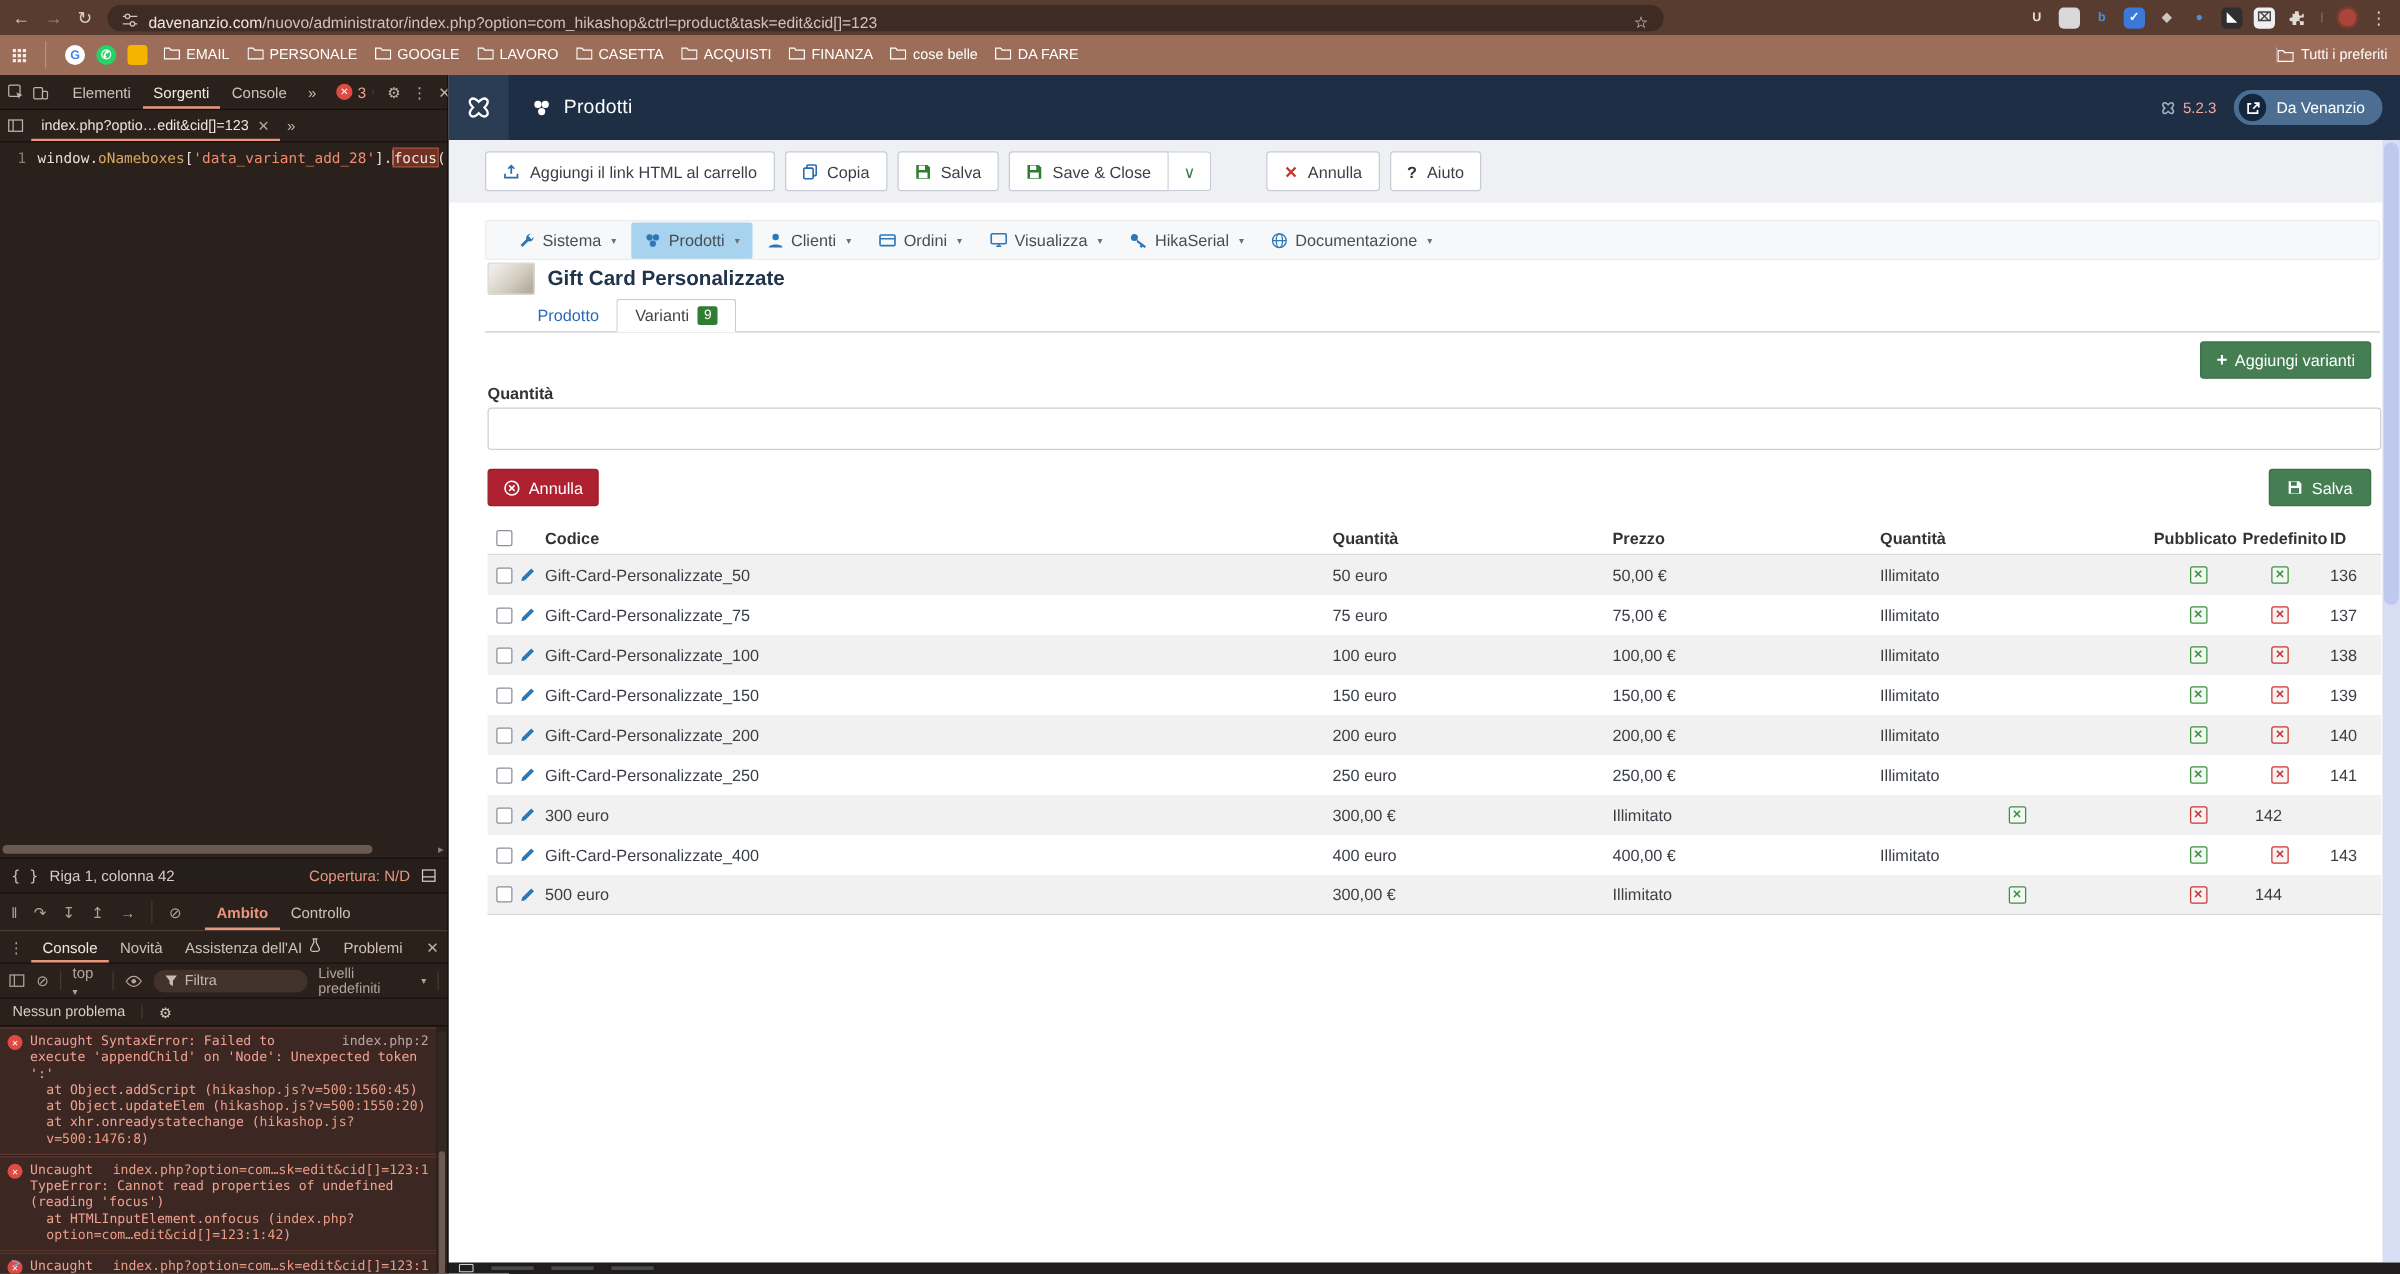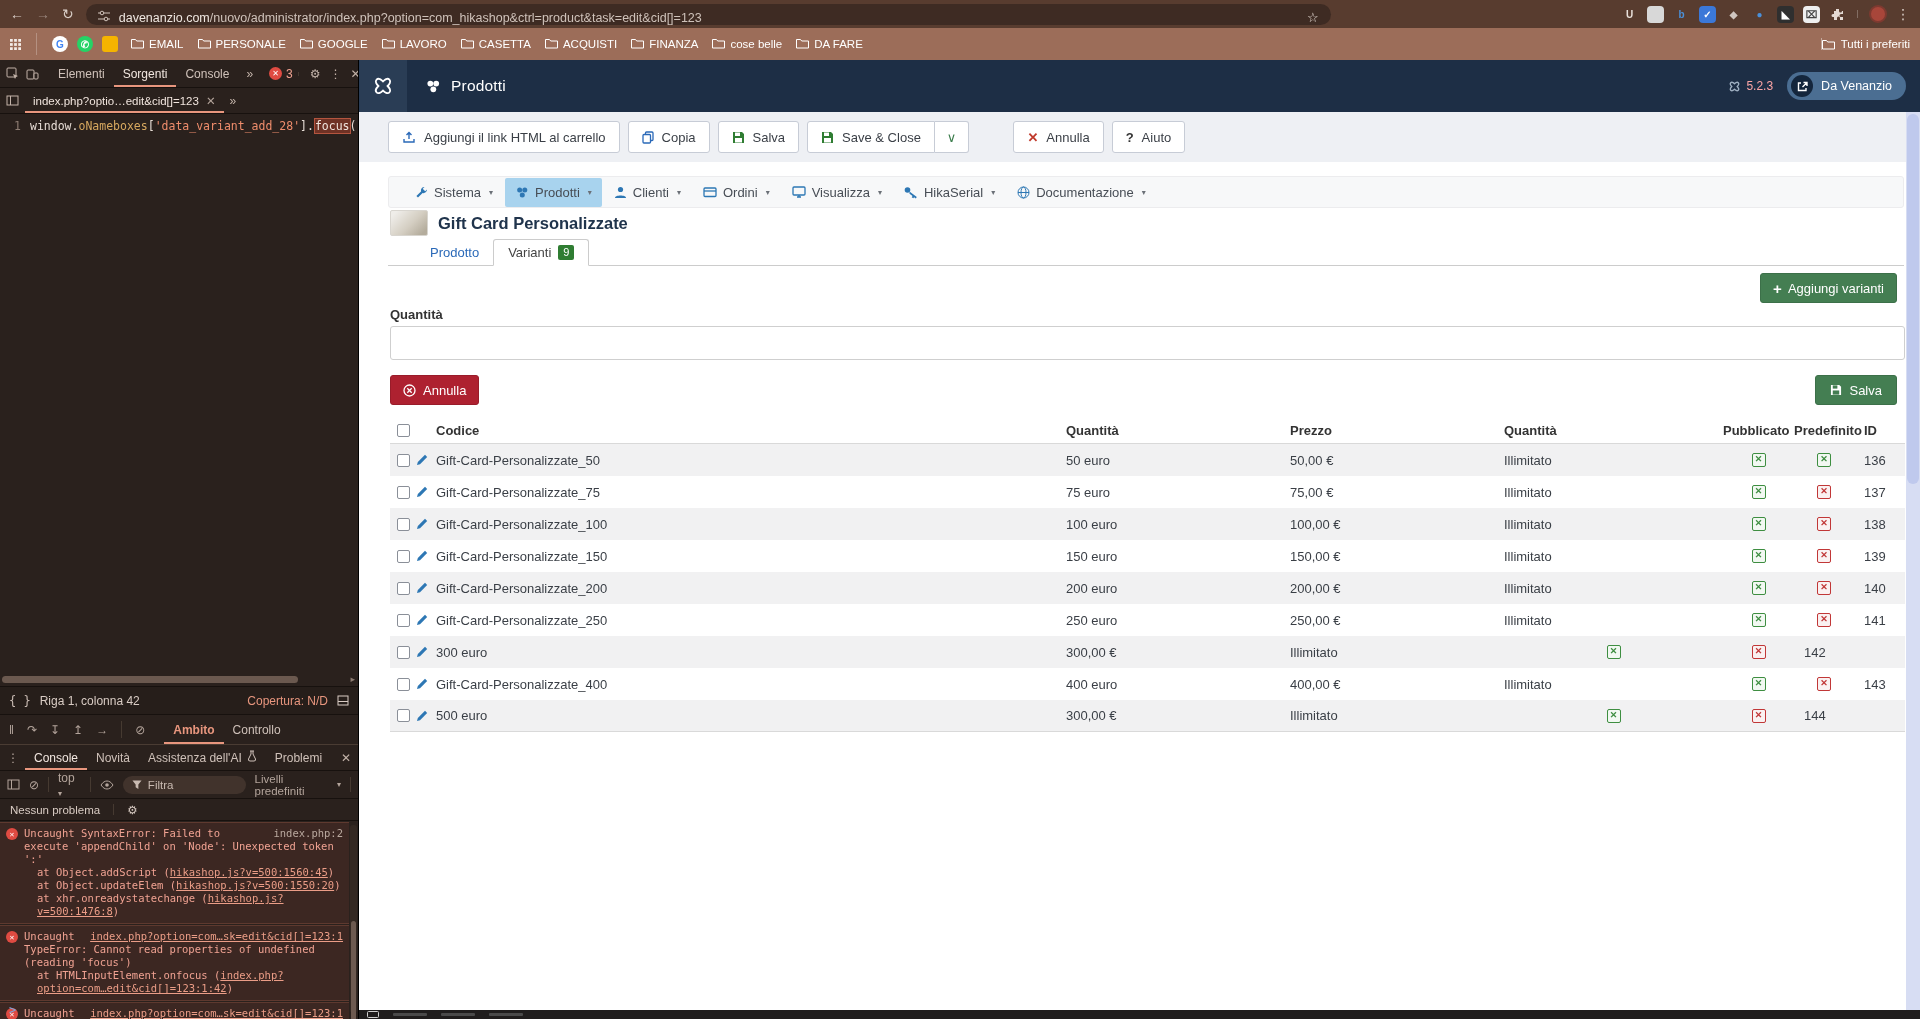--- a/index.html
+++ b/index.html
@@ -71,21 +71,21 @@
                gap:6px;padding:0 9px;color:#c9bab1;font-size:11.5px}
   #dt-console-toolbar .levels{margin-left:auto;display:flex;gap:5px;align-items:center;font-size:11.5px}
   #dt-problems{height:22px;display:flex;align-items:center;gap:11px;padding:0 10px;border-bottom:1px solid #17110e;font-size:11.5px}
   #dt-errors{position:absolute;left:0;top:77px;right:9px}
   .err{position:relative;background:#3c2722;border-top:1px solid #5e392f;border-bottom:1px solid #5e392f;
        margin-bottom:1px;padding:4px 6px 5px 24px;font-family:"DejaVu Sans Mono",monospace;
        font-size:10.5px;line-height:13px;color:#f0a292}
   .err-x{position:absolute;left:6px;top:5px;width:12px;height:12px;border-radius:50%;background:#df4b42;
          color:#fff;font-size:8px;display:flex;align-items:center;justify-content:center}
   .esrc{float:right;margin-left:8px;color:#b9a89e}
-  .esrc.link,.lnk{color:#eb9d87;text-decoration:underline}
+  .esrc.link,.lnk{color:#eb9d87;}
   .stk{padding-left:13px}
   #dt-prompt{position:absolute;left:9px;bottom:2px;color:#7ca9e0;font-family:"DejaVu Sans Mono",monospace;font-size:12px}
   #dt-vscroll{position:absolute;right:1px;top:80px;bottom:6px;width:7px;background:#332822;border-radius:3px}
   #dt-vscroll .thumb{position:absolute;left:1px;right:1px;top:96px;height:110px;background:#6d5a50;border-radius:3px}
   
   #page{position:absolute;left:359px;top:60px;right:0;bottom:9px;background:#fff;overflow:hidden;font-size:13px;color:#3a3f46}
   #admin-header{height:52px;background:#1d2e45;display:flex;align-items:center;color:#fff;padding-right:14px}
   #logo-box{width:48px;height:52px;background:#2a3d55;display:flex;align-items:center;justify-content:center}
   #app-icon{margin-left:18px;display:flex}
   #app-title{margin-left:10px;font-size:15.5px;font-weight:500;letter-spacing:.2px}

